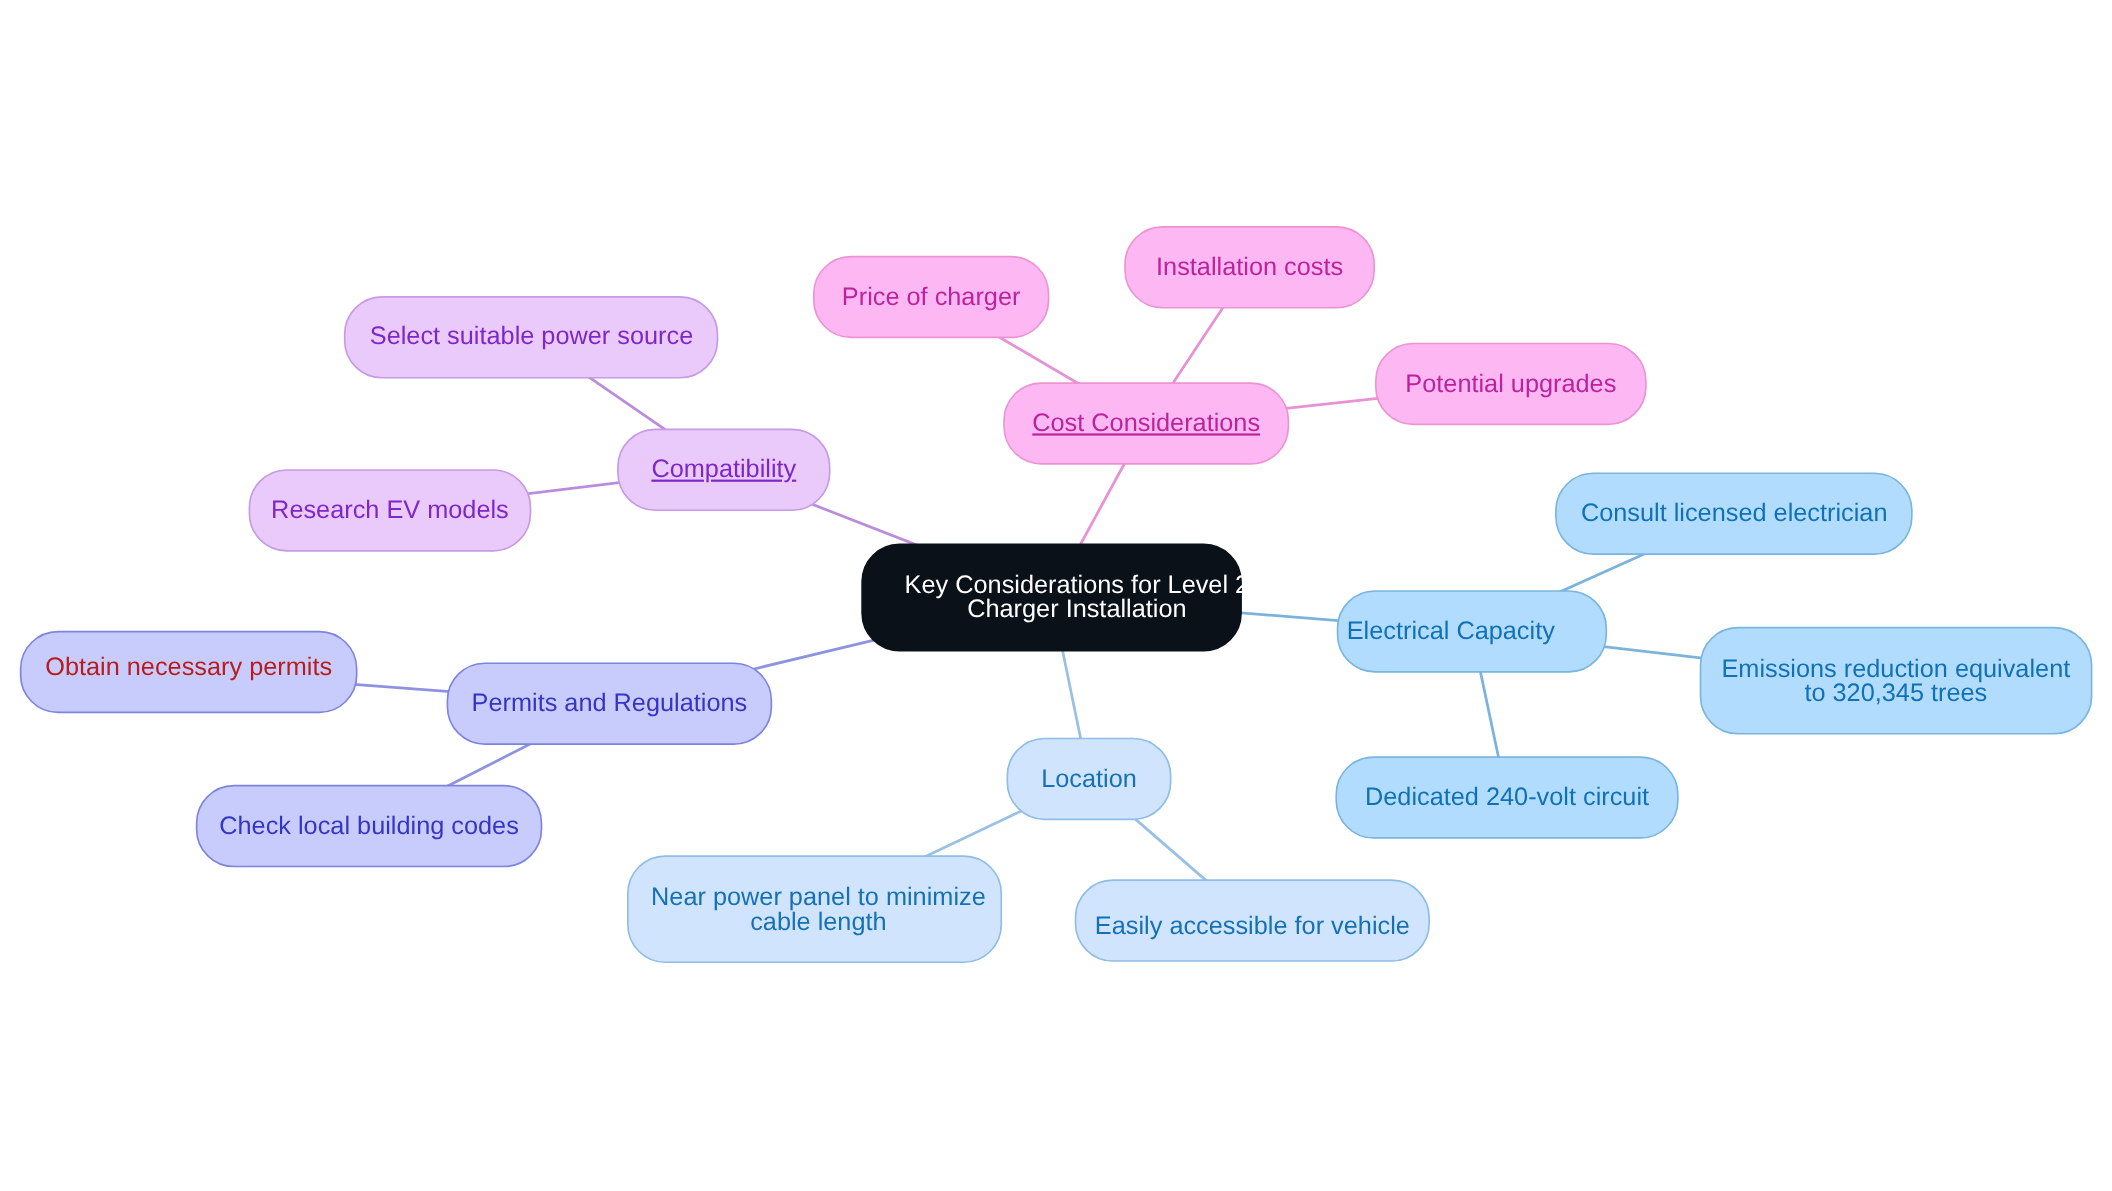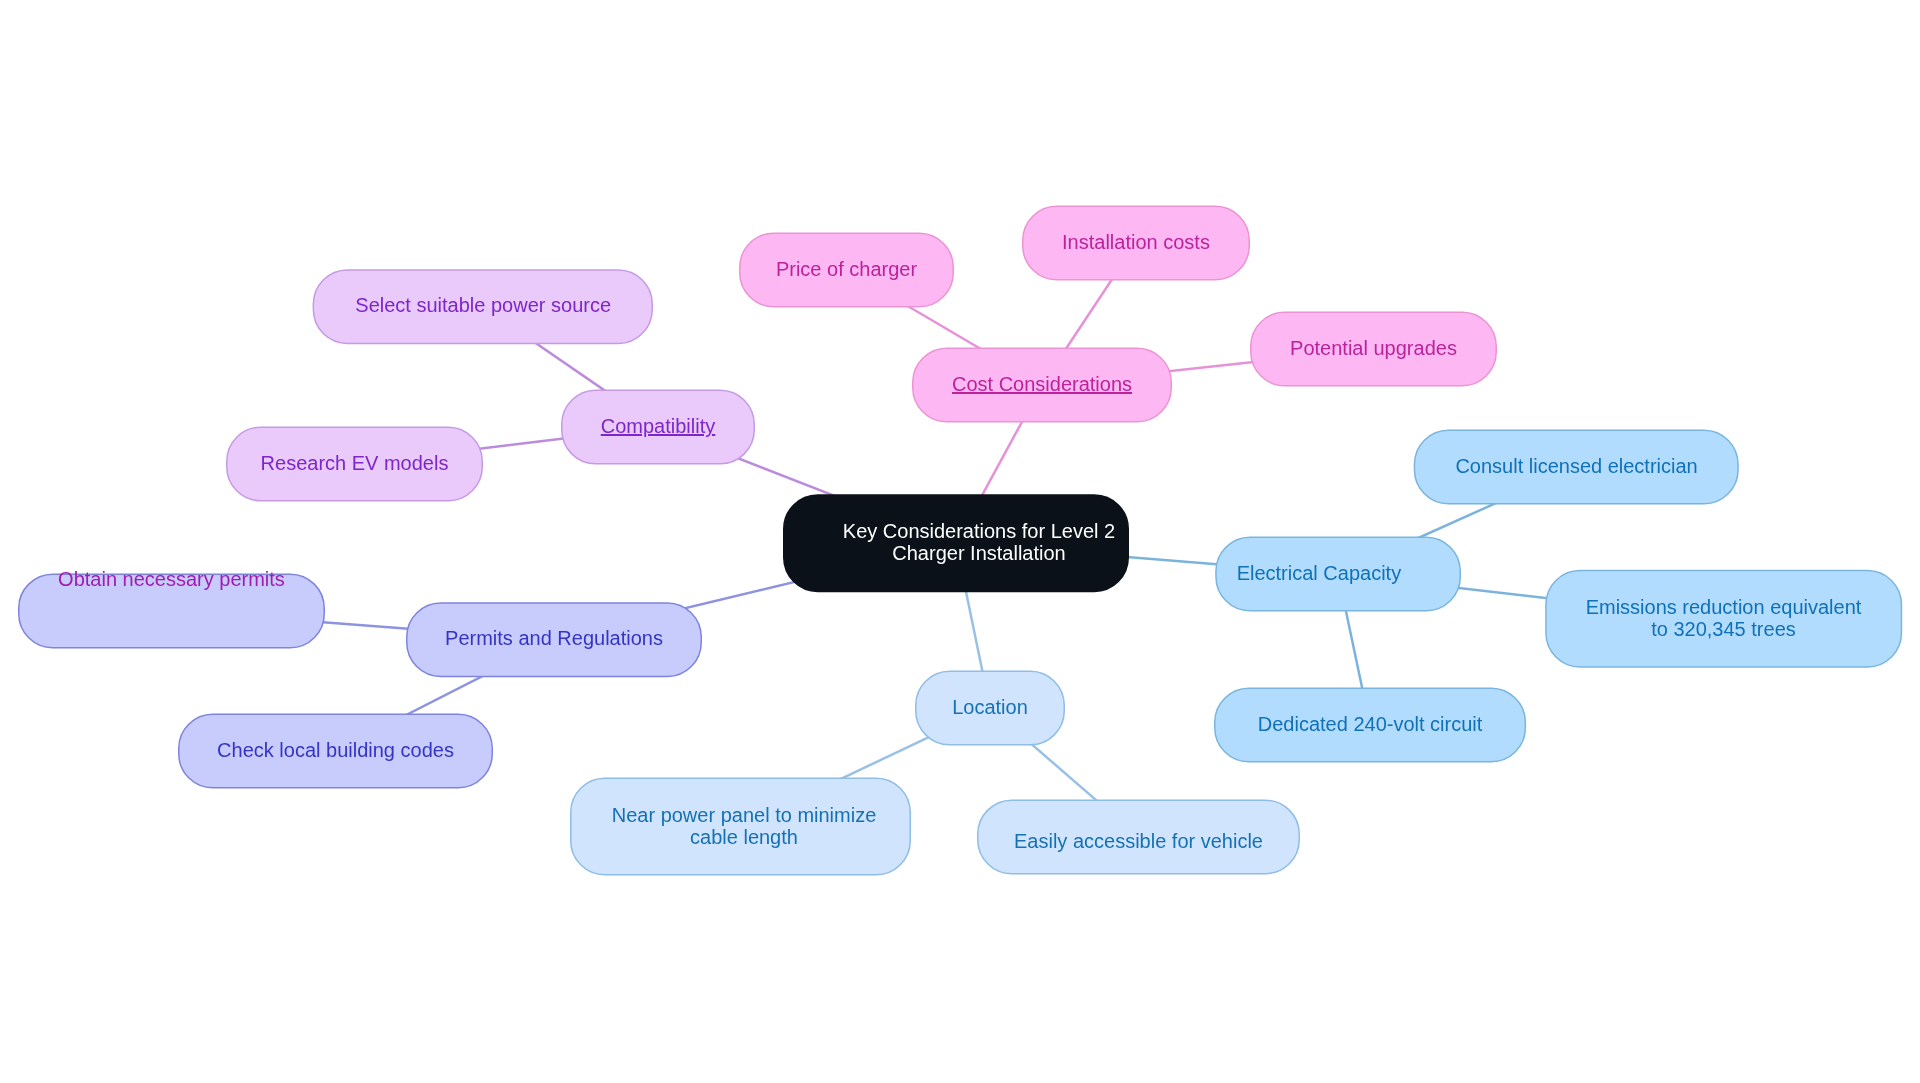--- a/index.html
+++ b/index.html
@@ -3,21 +3,21 @@
 <meta charset="utf-8">
 <title>Key Considerations for Level 2 Charger Installation</title>
 <style>
   html,body{margin:0;padding:0;}
   body{width:1920px;height:1083px;overflow:hidden;background:#FFFFFF;
        font-family:"Liberation Sans",sans-serif;}
   #canvas{position:relative;width:1920px;height:1083px;background:#FFFFFF;}
   #edge-layer{position:absolute;left:0;top:0;width:1920px;height:1083px;}
   .node{position:absolute;box-sizing:border-box;
         display:flex;align-items:center;justify-content:center;text-align:center;
-        font-size:20px;line-height:22.6px;
+        font-size:23px;line-height:22.6px;
         transform:translateZ(0);will-change:transform;}
   .node-label{position:relative;top:-0.8px;display:block;white-space:nowrap;}
   .node-line{display:block;}
 </style>
 </head>
 <body>
 
 <div id="canvas">
   <svg id="edge-layer" viewBox="0 0 1920 1083" width="1920" height="1083">
     <line class="edge" x1="956" y1="543.2" x2="658" y2="427.1" stroke="#BC8CDC" stroke-width="2.5" stroke-linecap="round"></line>
@@ -133,21 +133,21 @@
     <div class="node" style="left:977px;top:799.4px;width:323px;height:86px;color:#1571B4;">
       <span class="node-label">
           <span class="node-line">Easily accessible for vehicle</span>
         </span>
     </div>
     <div class="node" style="left:406px;top:602.2px;width:296px;height:75.0px;color:#3634C2;">
       <span class="node-label">
           <span class="node-line">Permits and Regulations</span>
         </span>
     </div>
-    <div class="node" style="left:18px;top:543px;width:307px;height:75.0px;color:#a21caf;">
+    <div class="node" style="left:18px;top:570px;width:307px;height:75.0px;color:#b91c1c;">
       <span class="node-label">
           <span class="node-line">Obtain necessary permits</span>
         </span>
     </div>
     <div class="node" style="left:178px;top:713.5px;width:315px;height:75.0px;color:#3634C2;">
       <span class="node-label">
           <span class="node-line">Check local building codes</span>
         </span>
     </div>
   </div>

